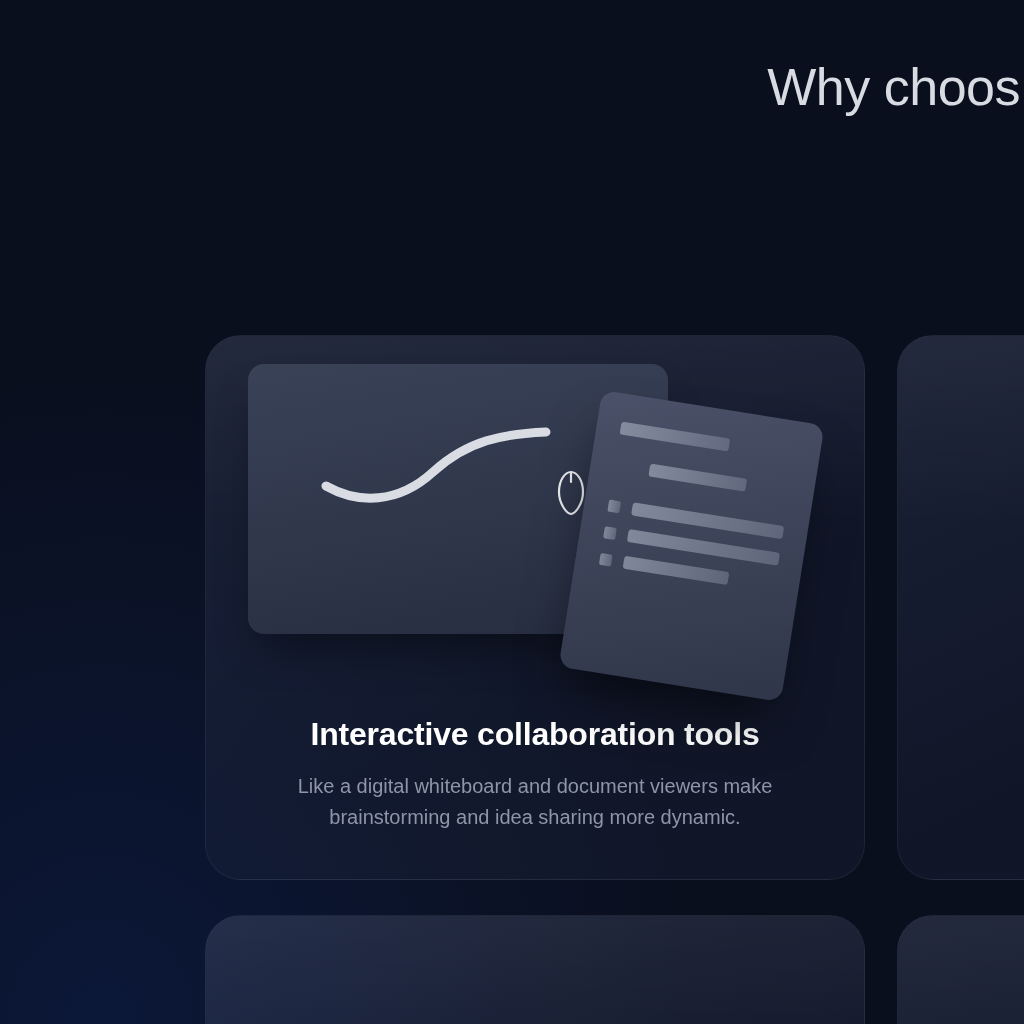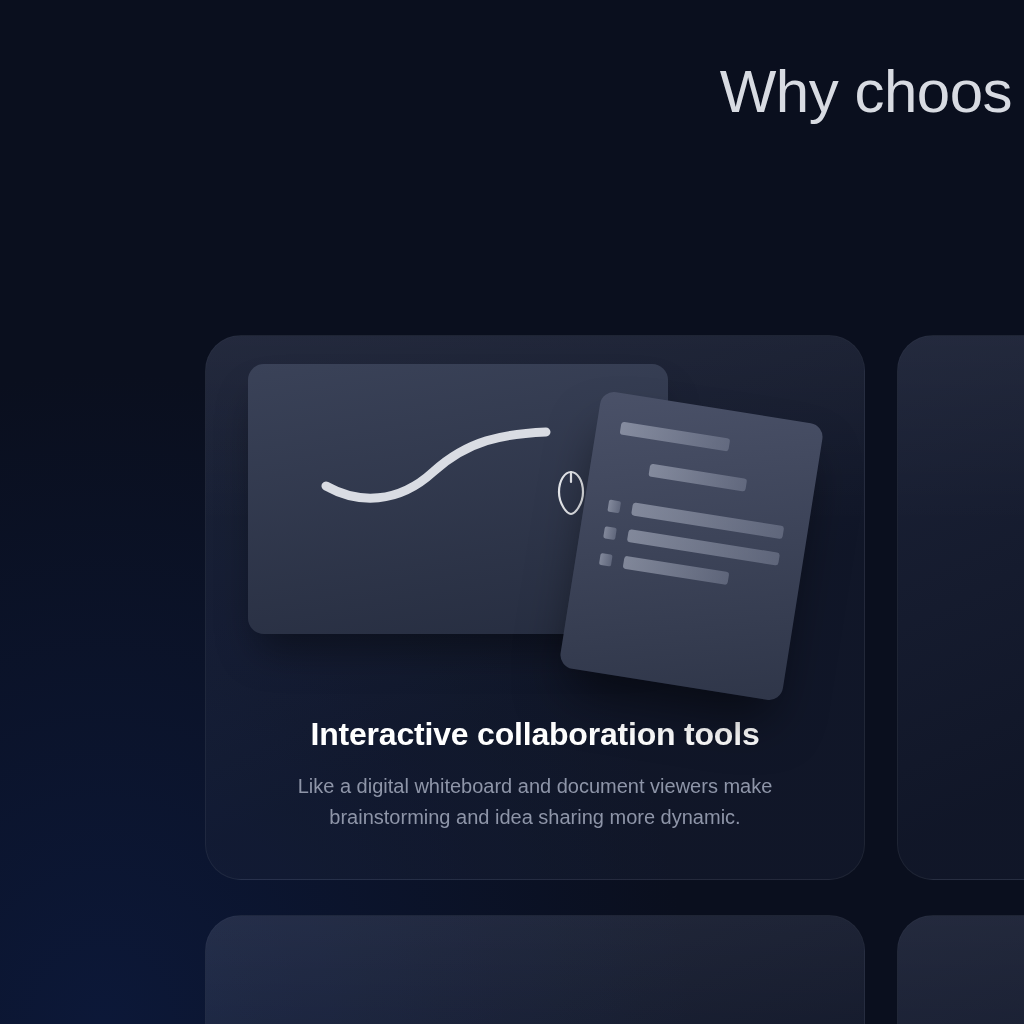--- a/index.html
+++ b/index.html
@@ -17,24 +17,24 @@
   }
   .hero {
     position: absolute;
     top: 60px;
     right: 0;
     text-align: right;
     font-weight: 400;
     letter-spacing: -0.5px;
   }
   .hero-line1 {
-    font-size: 60px;
+    font-size: 52px;
     color: #d8dbe2;
     line-height: 1.05;
-    padding-right: 12px;
+    padding-right: 4px;
   }
   .hero-line2 {
     font-size: 78px;
     background: linear-gradient(180deg, #c5ccec 0%, #9aa3ce 100%);
     -webkit-background-clip: text;
     background-clip: text;
     color: transparent;
     line-height: 1.05;
   }
   .cards {

